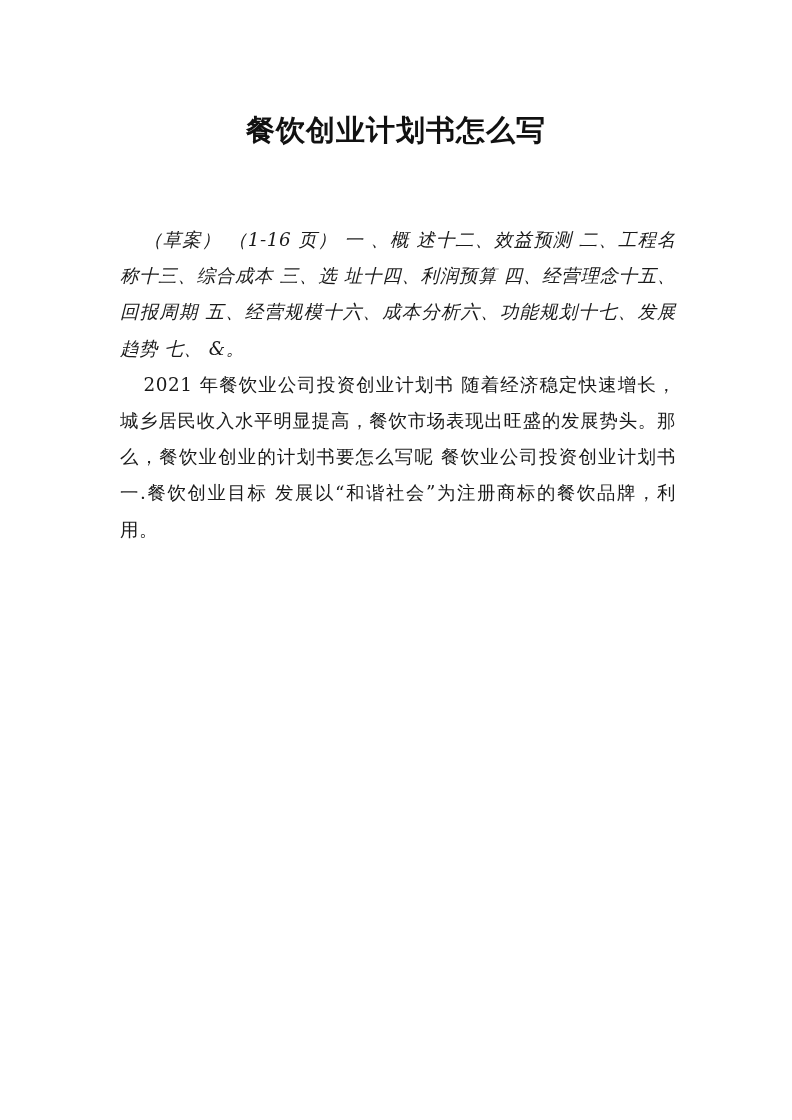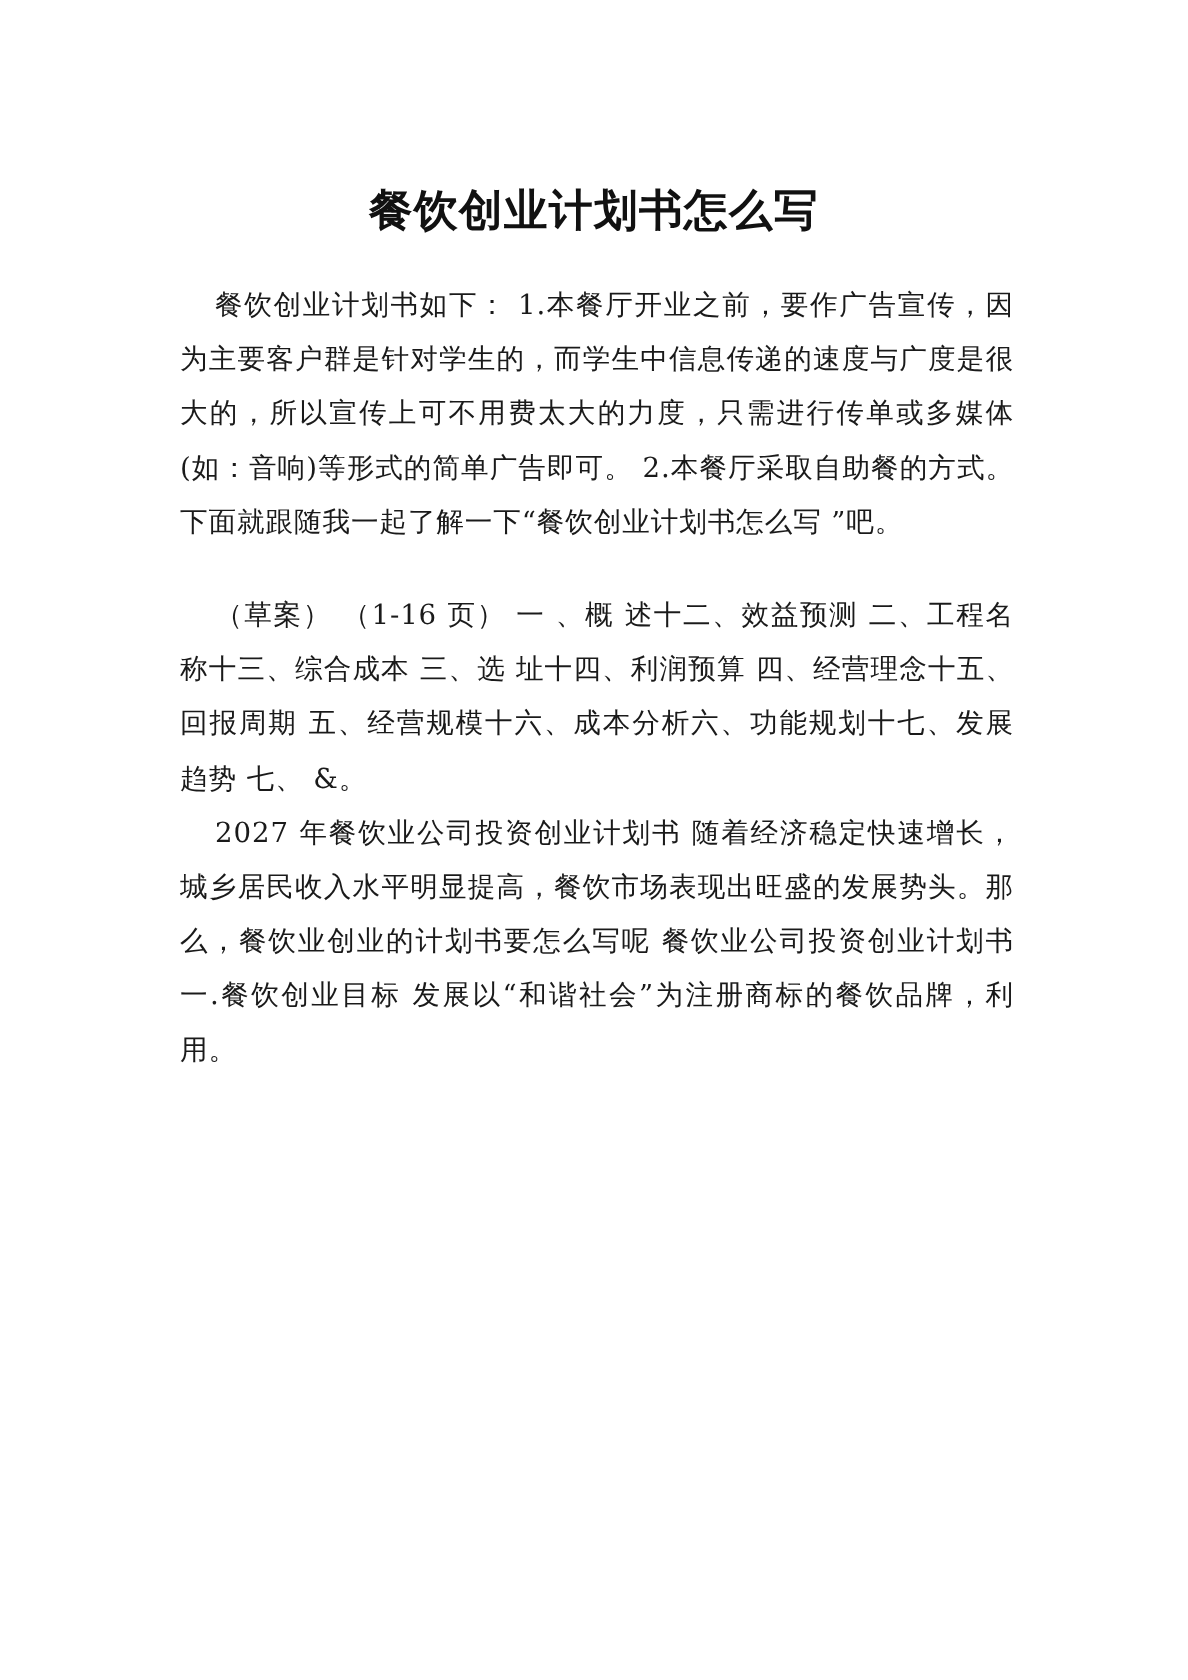--- a/index.html
+++ b/index.html
@@ -1,39 +1,38 @@
 <!DOCTYPE html>
 <html><head>
 <meta charset="utf-8">
 <style>
   html, body { margin: 0; padding: 0; background: #ffffff; }
   body { width: 792px; height: 1120px; position: relative; overflow: hidden; }
   .page {
-    position: absolute; left: 0; top: 12px; width: 792px; height: 948px; background: #ffffff;
+    position: absolute; left: 0; top: 2px; width: 792px; height: 948px; background: #ffffff;
   }
   .title {
     position: absolute; left: 0; top: 108px; width: 792px; text-align: center;
     font-family: "DejaVu Serif", "Liberation Serif", serif;
     font-weight: bold; font-size: 29px; letter-spacing: 1px; color: #111111;
     line-height: 40px;
   }
   .body {
     position: absolute; left: 120px; top: 174px; width: 556px;
     font-family: "DejaVu Serif", "Liberation Serif", serif;
     font-size: 18.4px; line-height: 36.2px; color: #1a1a1a;
     letter-spacing: 0.6px;
     text-align: justify;
   }
   .para { margin: 0 0 0 0; text-indent: 2ch; text-align: justify; text-align-last: left; }
-  .para.gap { margin-top: 26px; }
+  .para.gap { margin-top: 46px; font-style: italic; }
   .para.gap2 { margin-top: 0px; }
 </style>
 </head>
 <body>
 
 <div class="page">
   <div class="title">餐饮创业计划书怎么写</div>
   <div class="body">
-    <p class="para">餐饮创业计划书如下： 1.本餐厅开业之前，要作广告宣传，因为主要客户群是针对学生的，而学生中信息传递的速度与广度是很大的，所以宣传上可不用费太大的力度，只需进行传单或多媒体(如：音响)等形式的简单广告即可。 2.本餐厅采取自助餐的方式。下面就跟随我一起了解一下“餐饮创业计划书怎么写 ”吧。</p>
     <p class="para gap">（草案） （1-16 页） 一 、概 述十二、效益预测 二、工程名称十三、综合成本 三、选 址十四、利润预算 四、经营理念十五、回报周期 五、经营规模十六、成本分析六、功能规划十七、发展趋势 七、 &amp;。</p>
-    <p class="para gap2">2027 年餐饮业公司投资创业计划书 随着经济稳定快速增长，城乡居民收入水平明显提高，餐饮市场表现出旺盛的发展势头。那么，餐饮业创业的计划书要怎么写呢 餐饮业公司投资创业计划书一.餐饮创业目标 发展以“和谐社会”为注册商标的餐饮品牌，利用。</p>
+    <p class="para gap2">2021 年餐饮业公司投资创业计划书 随着经济稳定快速增长，城乡居民收入水平明显提高，餐饮市场表现出旺盛的发展势头。那么，餐饮业创业的计划书要怎么写呢 餐饮业公司投资创业计划书一.餐饮创业目标 发展以“和谐社会”为注册商标的餐饮品牌，利用。</p>
   </div>
 </div>
 
 </body></html>

